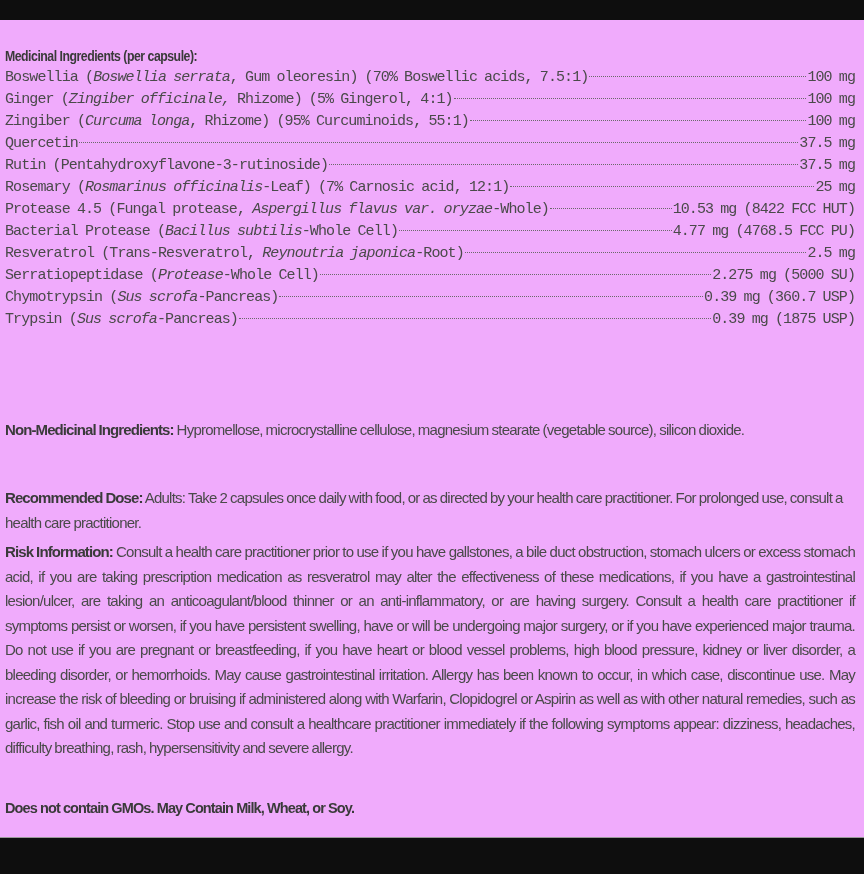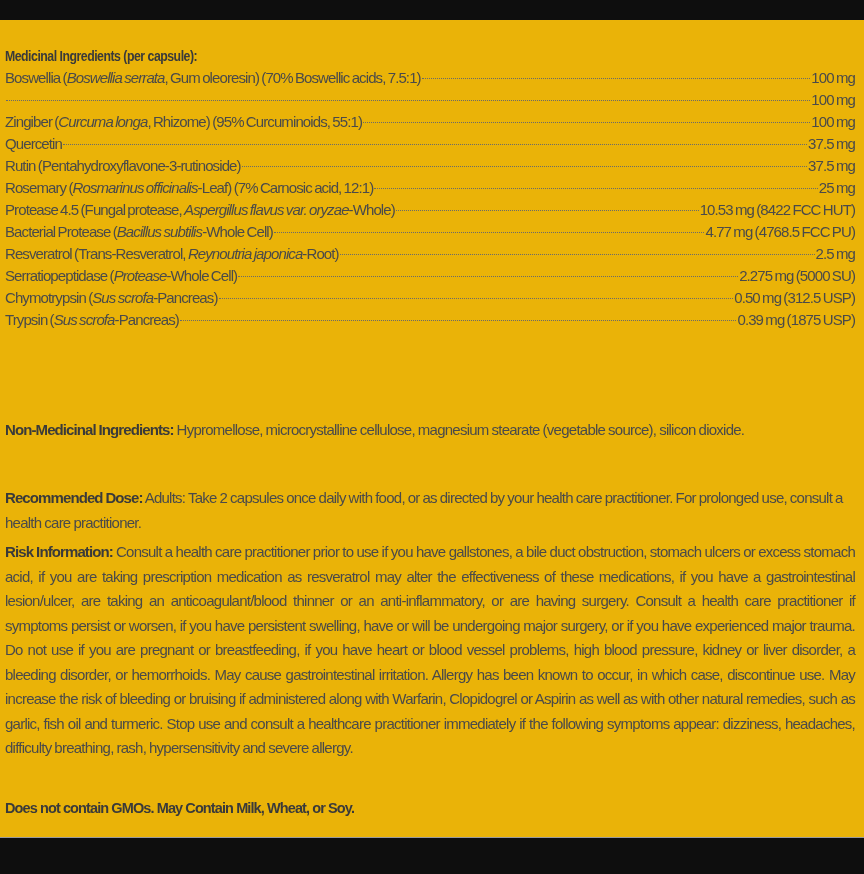--- a/index.html
+++ b/index.html
@@ -13,21 +13,21 @@
     .top-bar {
       position: absolute;
       left: 0; top: 0;
       width: 864px; height: 20px;
       background: #0e0e0e;
     }
     .page {
       position: absolute;
       left: 0; top: 20px;
       width: 864px; height: 818px;
-      background: #eab308;
+      background: #f0abfc;
       border-bottom: 1px solid #9a9a9a;
       box-sizing: border-box;
     }
     .bottom-bar {
       position: absolute;
       left: 0; top: 838px;
       width: 864px; height: 36px;
       background: #0e0e0e;
     }
     .content {
@@ -71,20 +71,21 @@
       min-width: 10px;
     }
     .ing-amount {
       flex: 0 0 auto;
       white-space: nowrap;
     }
     .squeeze {
       font-size: 15px;
       letter-spacing: -0.9px;
       word-spacing: -1px;
+      font-family: Liberation Mono, monospace;
     }
     .para {
       position: absolute;
       left: 5px;
       width: 850px;
       font-family: Liberation Sans, sans-serif;
       color: #4a4a4a;
       font-size: 15px;
       letter-spacing: -0.75px;
       word-spacing: -0.5px;
@@ -119,20 +120,21 @@
     <div class="section-heading">Medicinal Ingredients (per capsule):</div>
 
     <div id="ingredient-list">
 
     <div class="ing-row">
     <span class="ing-name squeeze"><span>Boswellia (</span><i>Boswellia serrata</i><span>, Gum oleoresin) (70% Boswellic acids, 7.5:1)</span></span>
     <span class="ing-leader"></span>
     <span class="ing-amount squeeze">100 mg</span>
   </div>
         <div class="ing-row">
+    <span class="ing-name squeeze"><span>Ginger (</span><i>Zingiber officinale,</i><span> Rhizome) (5% Gingerol, 4:1)</span></span>
     <span class="ing-leader"></span>
     <span class="ing-amount squeeze">100 mg</span>
   </div>
         <div class="ing-row">
     <span class="ing-name squeeze"><span>Zingiber (</span><i>Curcuma longa</i><span>, Rhizome)  (95% Curcuminoids, 55:1)</span></span>
     <span class="ing-leader"></span>
     <span class="ing-amount squeeze">100 mg</span>
   </div>
         <div class="ing-row">
     <span class="ing-name squeeze"><span>Quercetin</span><i></i><span></span></span>
@@ -165,21 +167,21 @@
     <span class="ing-amount squeeze">2.5 mg</span>
   </div>
         <div class="ing-row">
     <span class="ing-name squeeze"><span>Serratiopeptidase (</span><i>Protease</i><span>-Whole Cell)</span></span>
     <span class="ing-leader"></span>
     <span class="ing-amount squeeze">2.275 mg (5000 SU)</span>
   </div>
         <div class="ing-row">
     <span class="ing-name squeeze"><span>Chymotrypsin (</span><i>Sus scrofa</i><span>-Pancreas)</span></span>
     <span class="ing-leader"></span>
-    <span class="ing-amount squeeze">0.50 mg (312.5 USP)</span>
+    <span class="ing-amount squeeze">0.39 mg (360.7 USP)</span>
   </div>
         <div class="ing-row">
     <span class="ing-name squeeze"><span>Trypsin (</span><i>Sus scrofa</i><span>-Pancreas)</span></span>
     <span class="ing-leader"></span>
     <span class="ing-amount squeeze">0.39 mg (1875 USP)</span>
   </div>
       </div>
   </div>
 
   <div class="para" style="top: 398px;">

